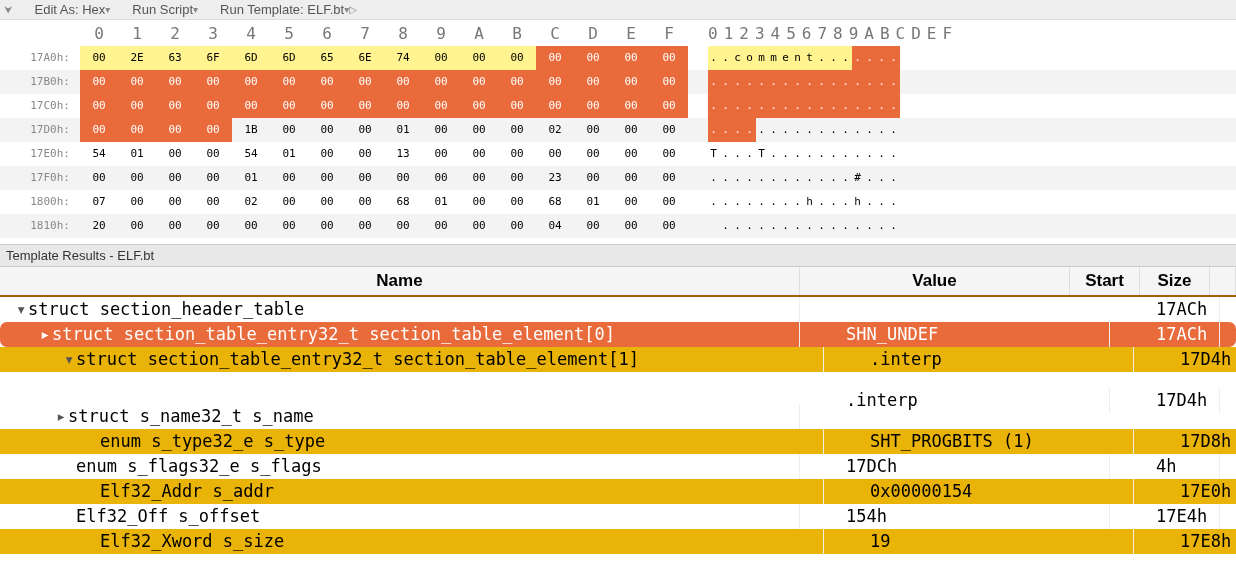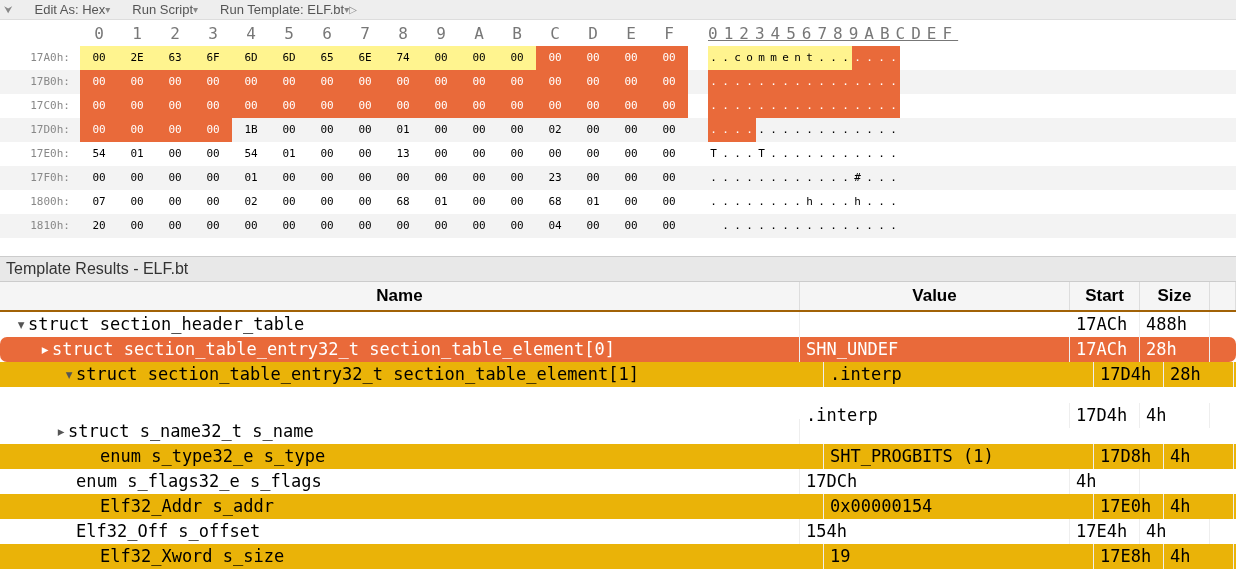--- a/index.html
+++ b/index.html
@@ -44,27 +44,26 @@
   .hex-header .col { text-align:center; }
   .offset { color:#888; text-align:right; padding-right:10px; }
   .byte { text-align:center; font-family:monospace; }
   .ascii { font-family:monospace; letter-spacing:1px; white-space:pre; }
   .ascii span { display:inline-block; width:12px; text-align:center; }
   .hl-orange { background:#e96a3a; color:#fff; }
   .hl-yellow { background:#fff48f; }
   .row-alt { background:#f3f3f3; }
   .panel-title {
     font-family: sans-serif;
-    font-size:16px;
+    font-size:13px;
     padding:3px 6px;
     background:#e8e8e8;
     border-top:1px solid #ccc;
     border-bottom:1px solid #ccc;
     color:#333;
-    margin-top:12px;
   }
   .results-header {
     display:grid;
     grid-template-columns: 800px 270px 70px 70px 26px;
     font-family:sans-serif;
     font-size:17px;
     font-weight:bold;
     background:#f5f5f5;
     border-bottom:2px solid #a16207;
   }
@@ -78,32 +77,33 @@
     flex:1;
     overflow:hidden;
     font-family:monospace;
     font-size:17px;
   }
   .tree-row {
     display:grid;
     grid-template-columns: 800px 270px 70px 70px 26px;
     align-items:center;
     line-height:25px;
+    gap:40px;
   }
   .tree-row.alt { background:#eab308;padding-left:24px; }
   .tree-row.sel { background:#e96a3a; color:#fff;border-radius:7px; }
   .tree-row > div { padding:0 6px; border-right:1px solid #eee; white-space:nowrap; overflow:hidden; }
   .tree-row .name { font-family:monospace; }
   .indent0 { padding-left:16px !important; }
   .indent1 { padding-left:40px !important; }
   .indent2 { padding-left:56px !important;margin-top:32px; }
   .indent3 { padding-left:64px !important; }
   .tri { display:inline-block; width:12px; color:#555; }
   .tree-row.sel .tri { color:#fff; }
-  .ascii-letters { letter-spacing:6px;text-decoration:underline; }
+  .ascii-letters { letter-spacing:6px; }
 </style>
 </head>
 <body>
 
 <div class="toolbar">
   <span class="chev">⮟</span>
   <span class="item">
     <span>Edit As: Hex</span>
     <span class="chev">▾</span>
   </span>

